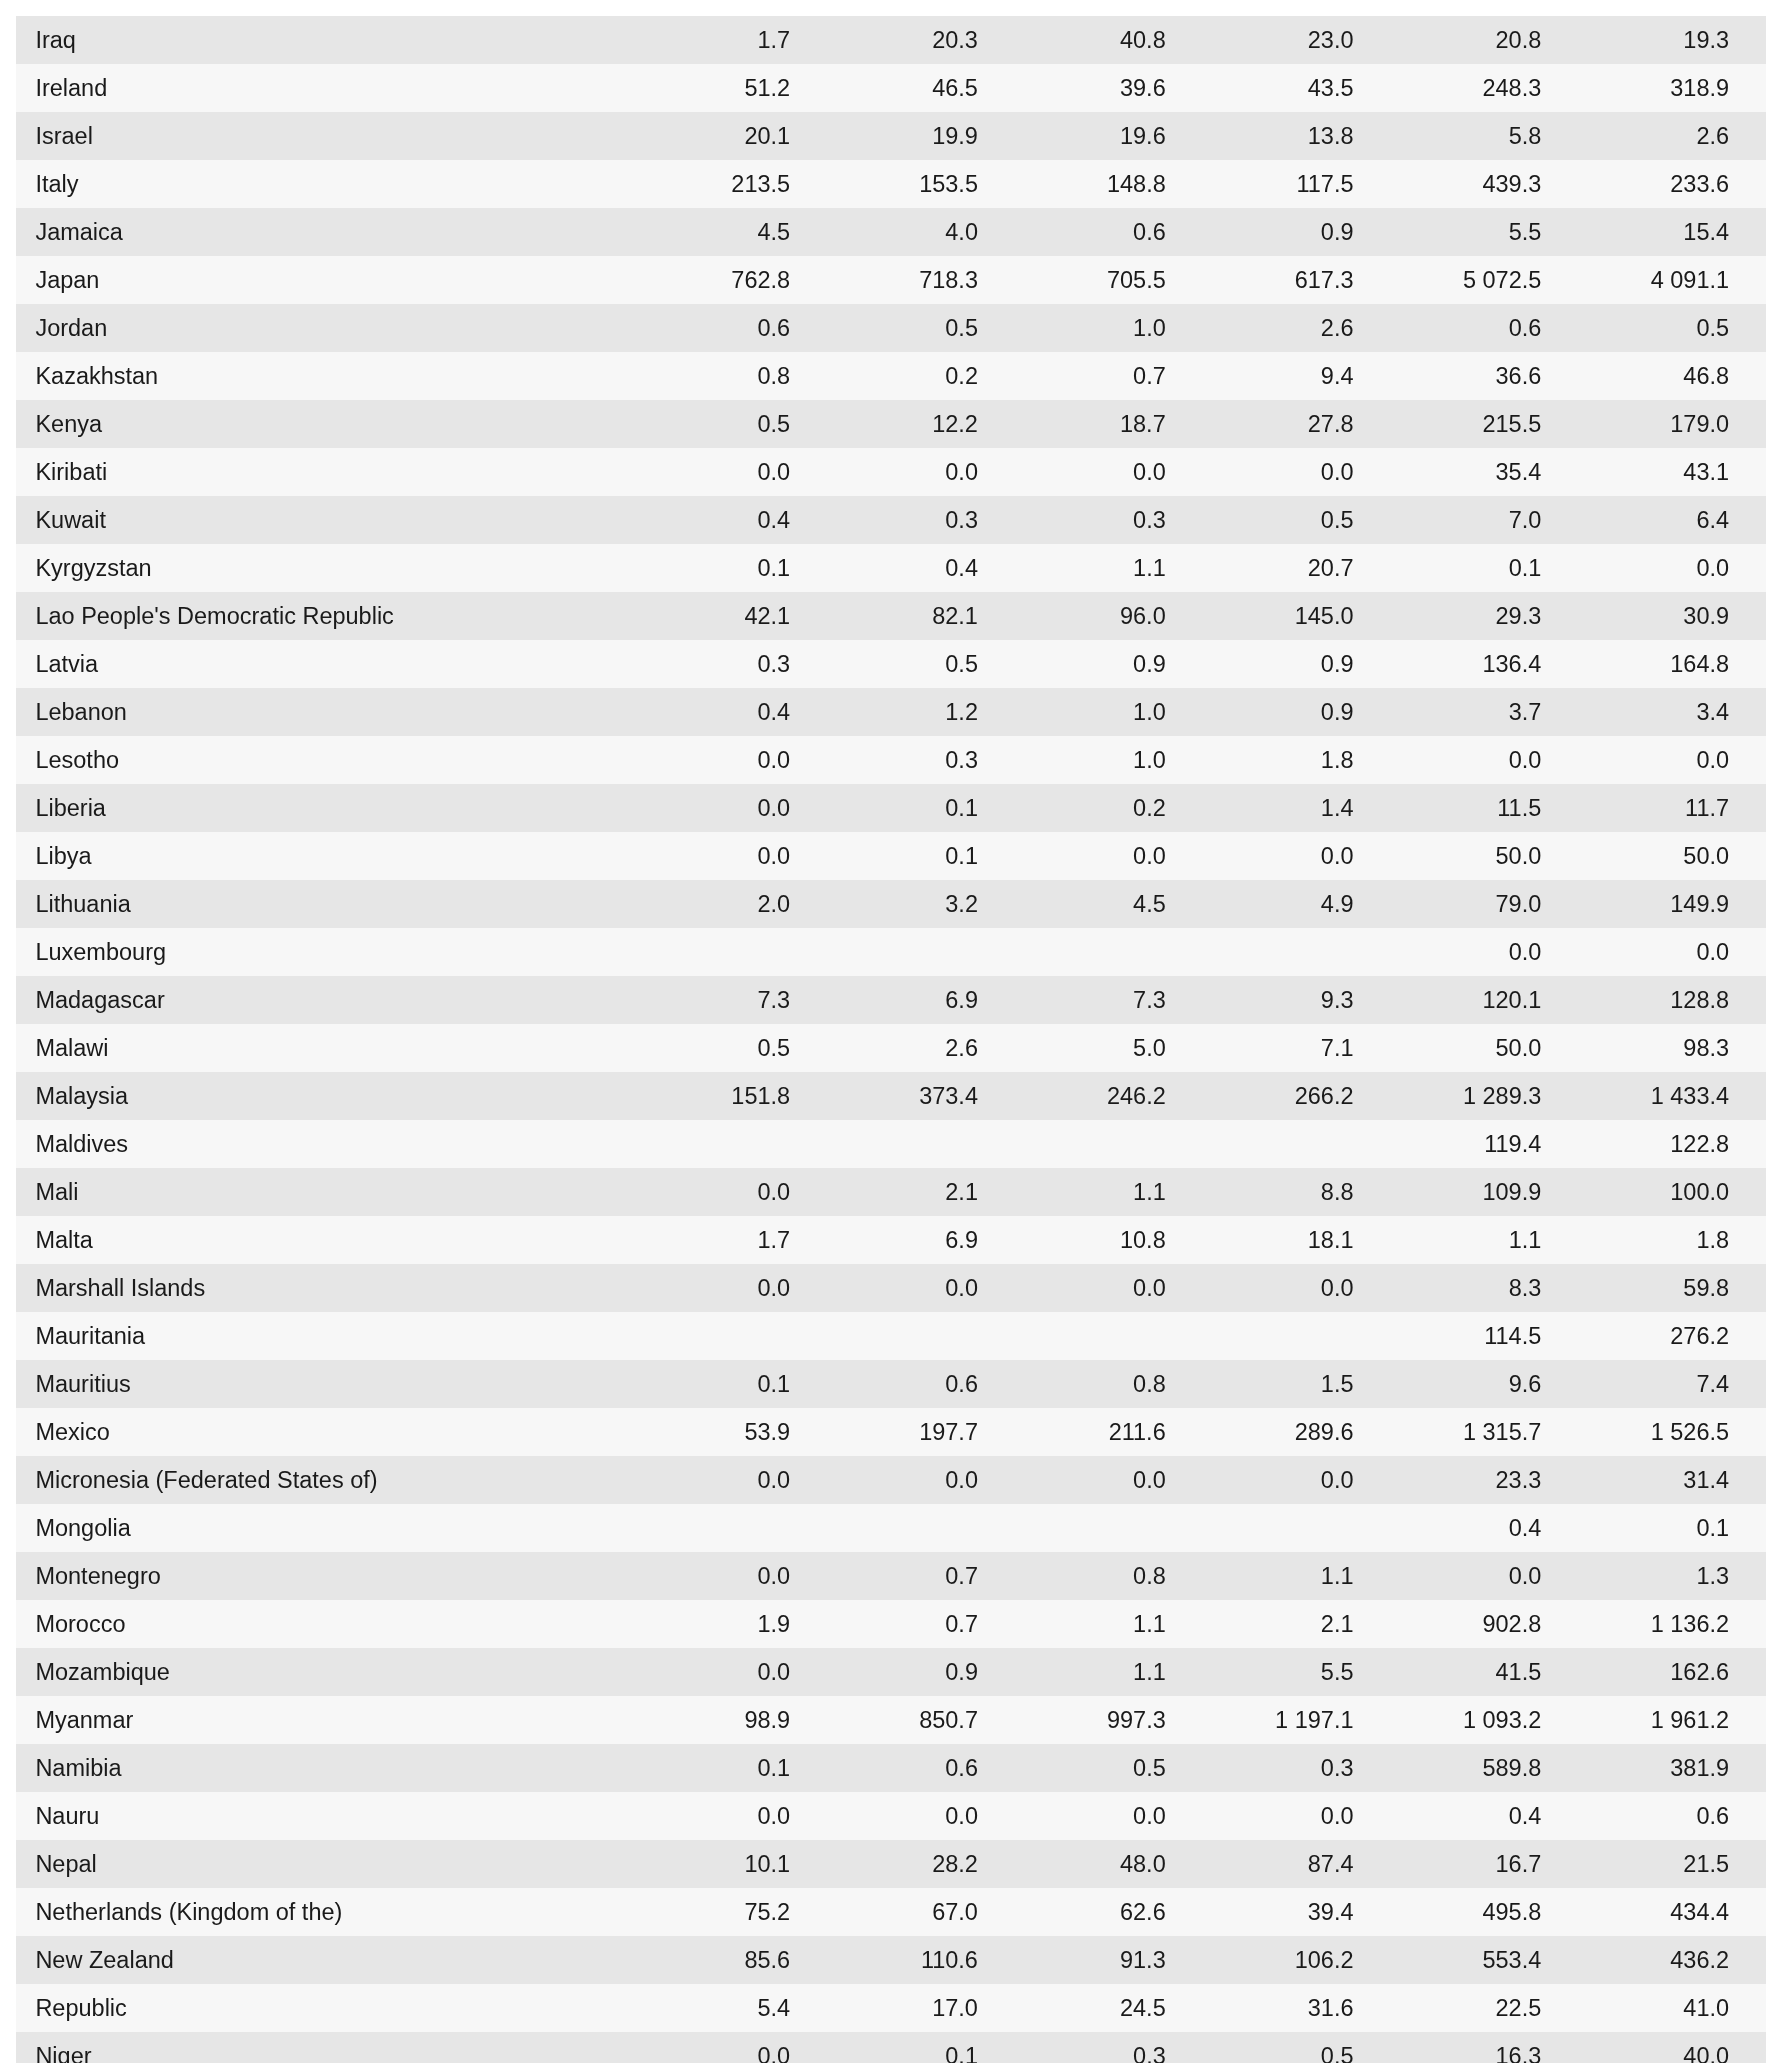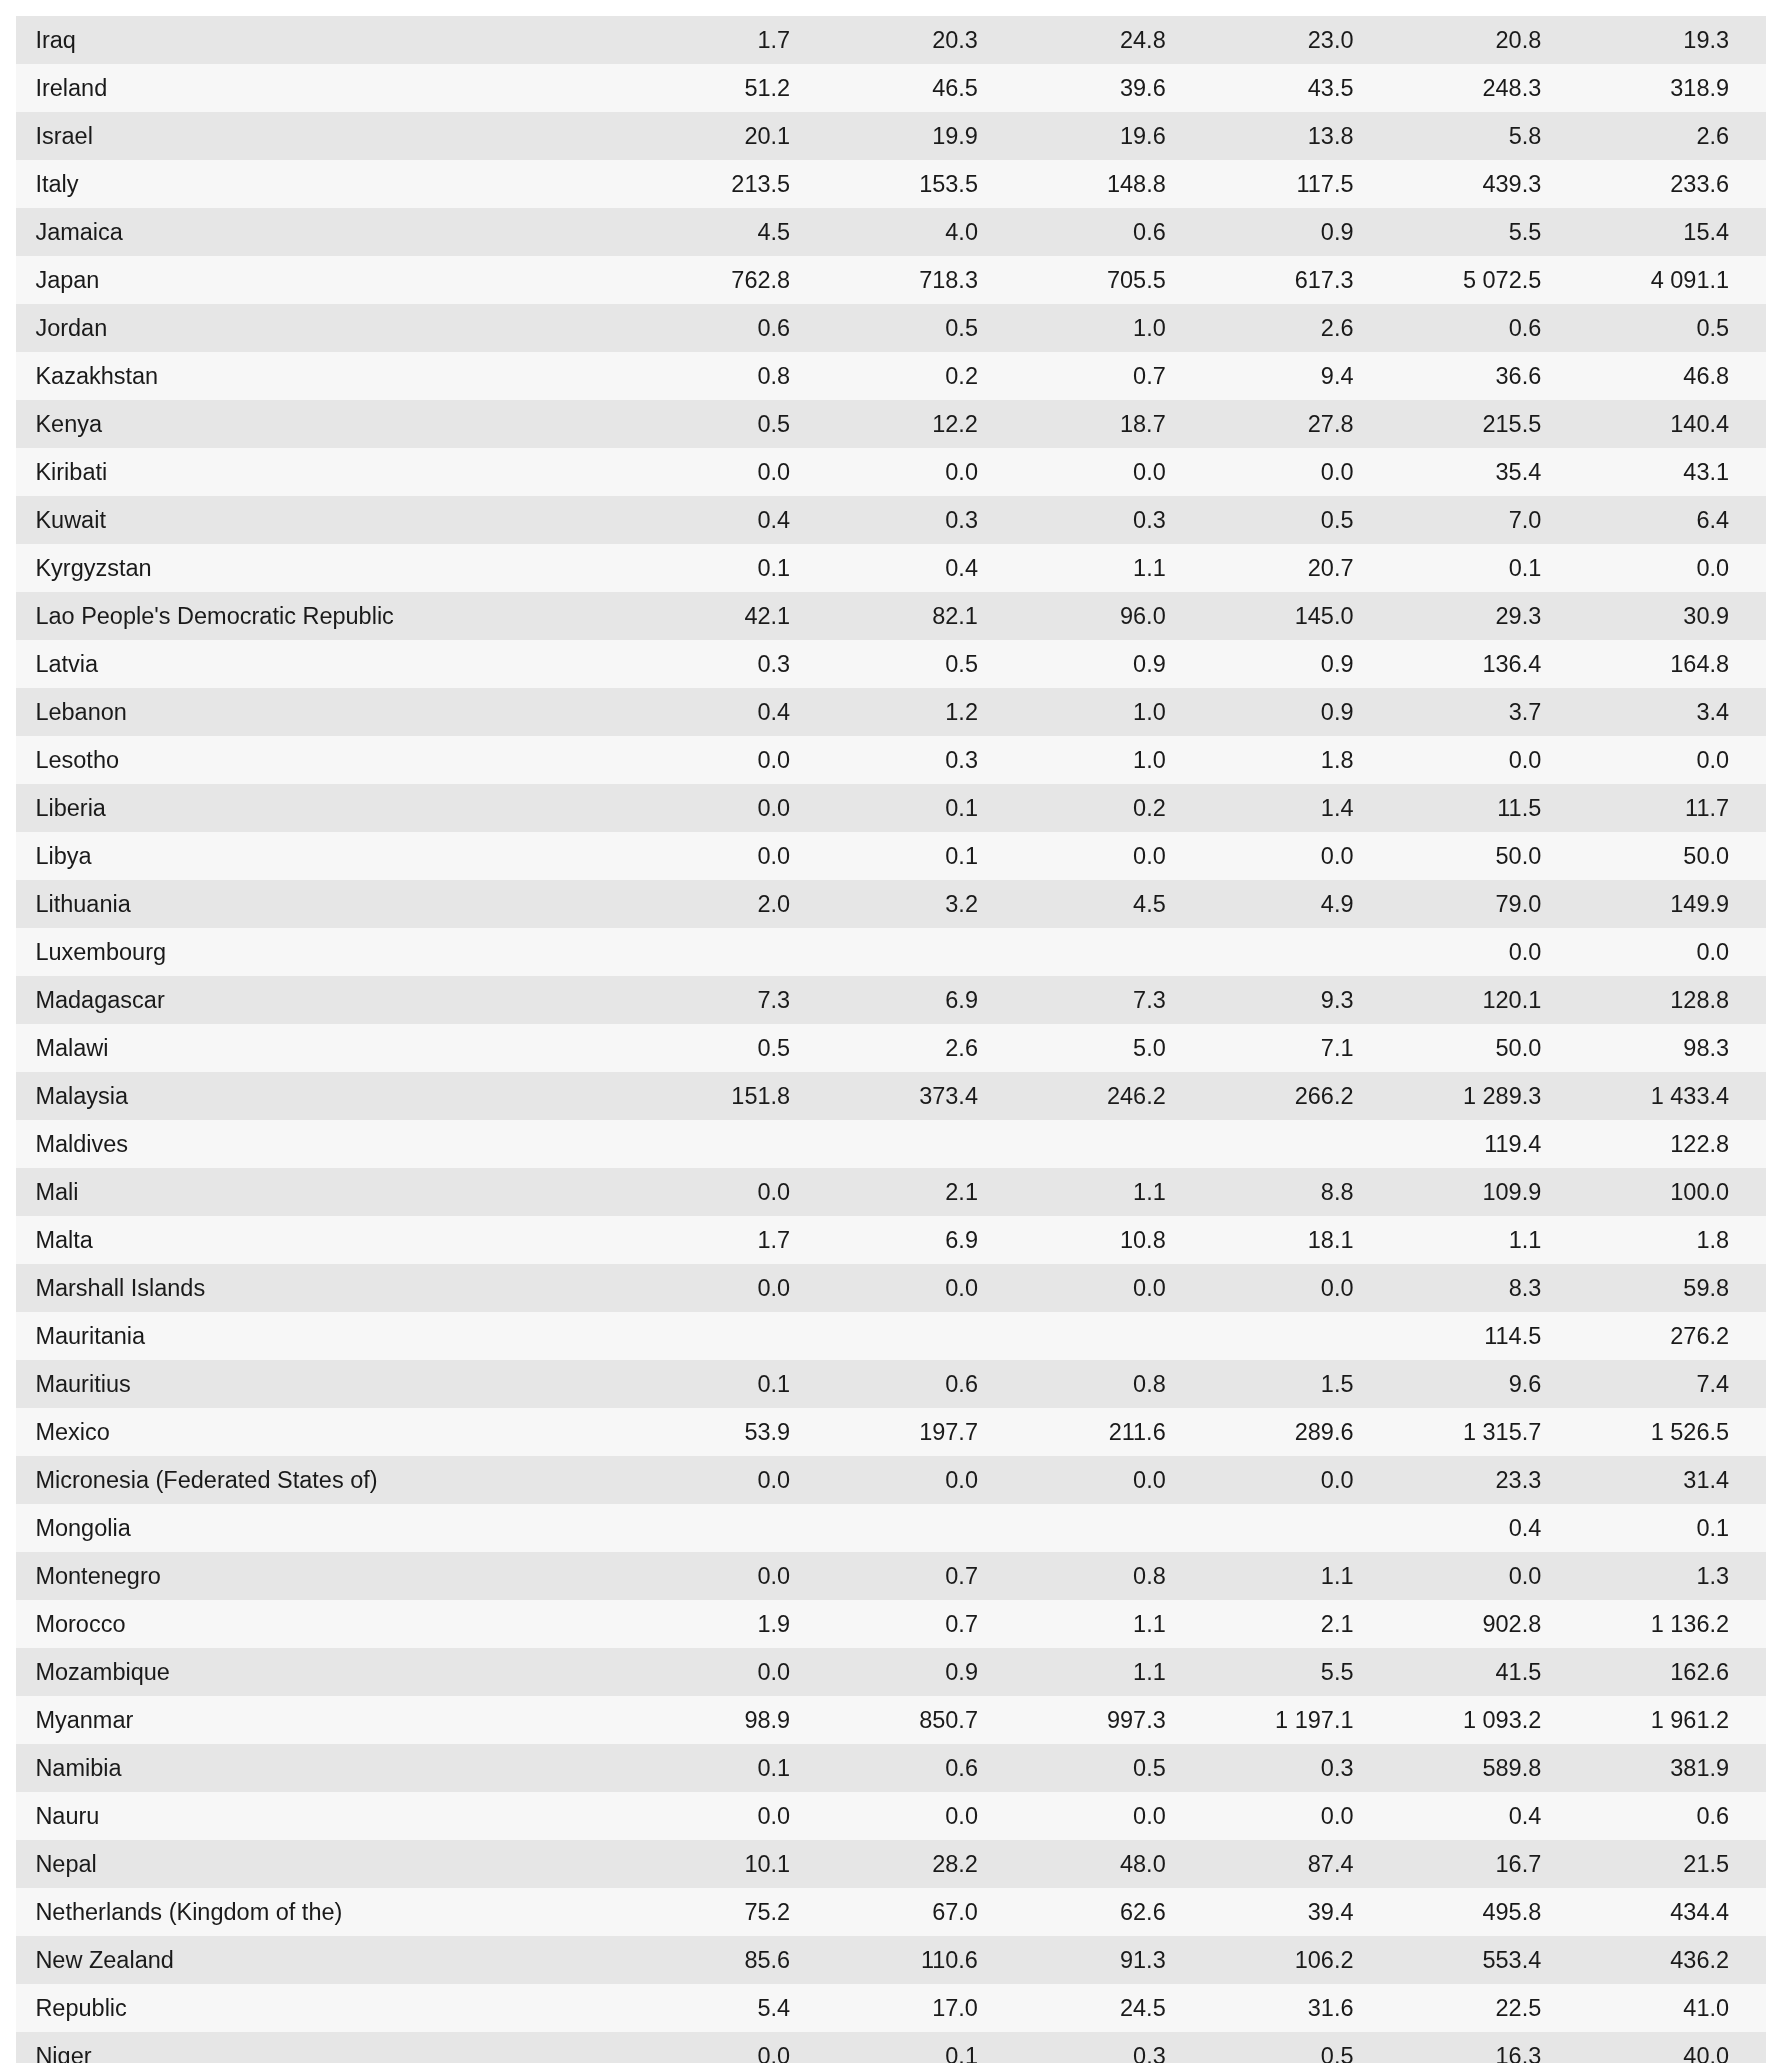--- a/index.html
+++ b/index.html
@@ -50,21 +50,21 @@
 </head>
 <body>
 
 <div class="table-wrap">
   <table class="data-table">
     <tbody>
         <tr class="odd-row">
           <td class="country-cell">Iraq</td>
           <td class="num-cell">1.7</td>
           <td class="num-cell">20.3</td>
-          <td class="num-cell">24.8</td>
+          <td class="num-cell">40.8</td>
           <td class="num-cell">23.0</td>
           <td class="num-cell">20.8</td>
           <td class="num-cell">19.3</td>
           <td class="num-cell">27.3</td>
         </tr>
         <tr class="even-row">
           <td class="country-cell">Ireland</td>
           <td class="num-cell">51.2</td>
           <td class="num-cell">46.5</td>
           <td class="num-cell">39.6</td>
@@ -133,21 +133,21 @@
           <td class="num-cell">46.8</td>
           <td class="num-cell">40.5</td>
         </tr>
         <tr class="odd-row">
           <td class="country-cell">Kenya</td>
           <td class="num-cell">0.5</td>
           <td class="num-cell">12.2</td>
           <td class="num-cell">18.7</td>
           <td class="num-cell">27.8</td>
           <td class="num-cell">215.5</td>
-          <td class="num-cell">140.4</td>
+          <td class="num-cell">179.0</td>
           <td class="num-cell">165.0</td>
         </tr>
         <tr class="even-row">
           <td class="country-cell">Kiribati</td>
           <td class="num-cell">0.0</td>
           <td class="num-cell">0.0</td>
           <td class="num-cell">0.0</td>
           <td class="num-cell">0.0</td>
           <td class="num-cell">35.4</td>
           <td class="num-cell">43.1</td>

